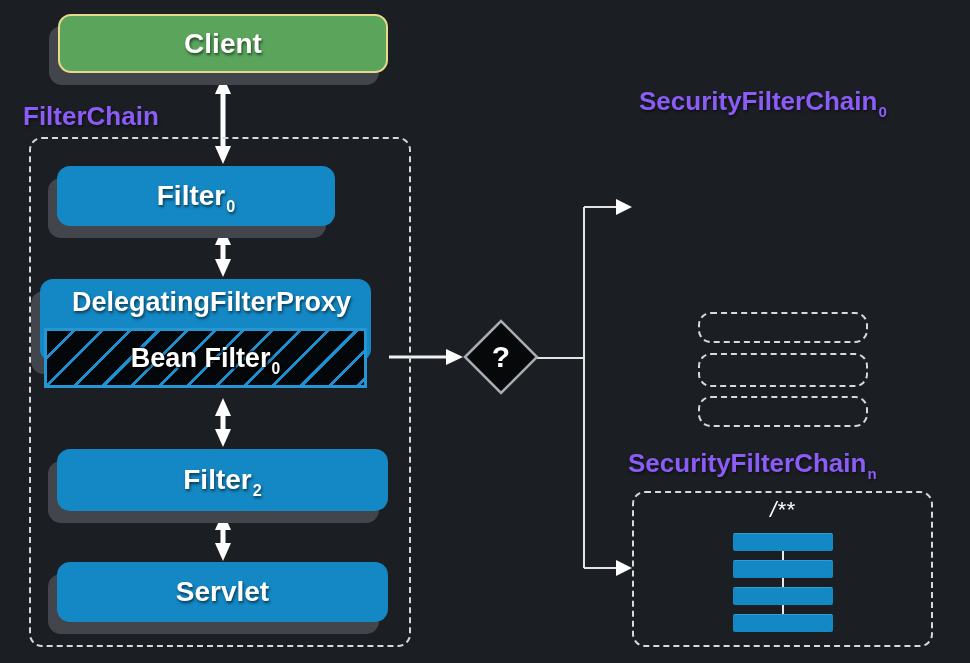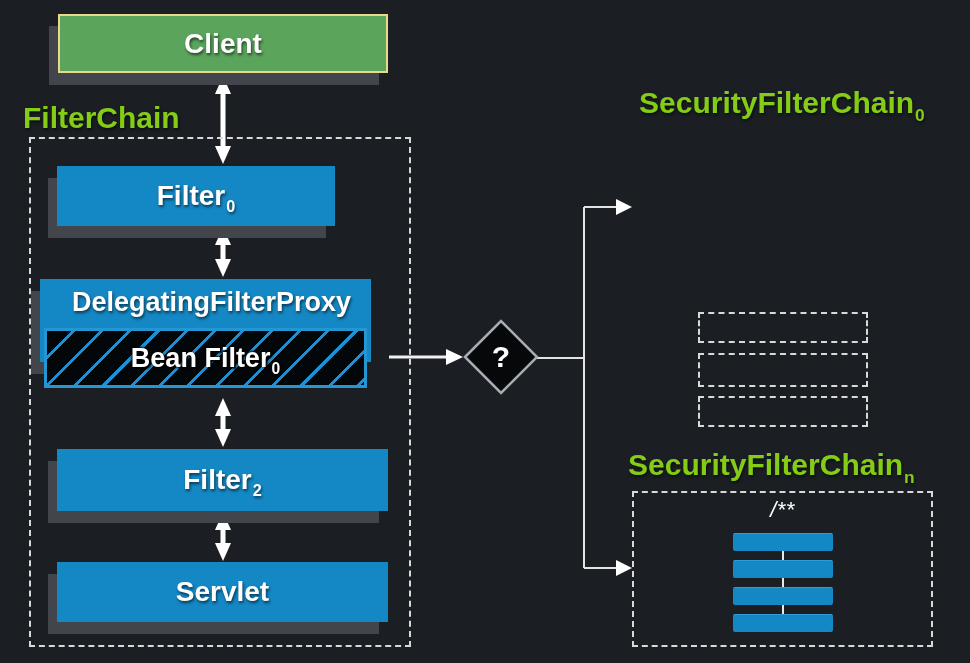--- a/index.html
+++ b/index.html
@@ -2,36 +2,36 @@
 <html><head>
 <meta charset="utf-8">
 <style>
   html,body { margin:0; padding:0; background:#1b1f24; }
   .canvas {
     position:relative; width:970px; height:663px;
     background:#1b1f24; overflow:hidden;
     font-family:"Liberation Sans", sans-serif;
     color:#ffffff;
   }
-  .abs { position:absolute; box-sizing:border-box; }
+  .abs { position:absolute; box-sizing:border-box;border-radius:13px; }
   .box {
     display:flex; align-items:center; justify-content:center;
     font-weight:bold; color:#fff;
   }
   .shadowed { box-shadow:-9px 12px 0 0 #42464c; }
   .blue  { background:#1488c4; }
   .client-box {
     background:#5aa55b; border:2px solid #e8d98c;
     font-size:28px;
   }
   .box-label { text-shadow:1px 2px 3px rgba(0,0,0,.6); white-space:nowrap; }
   .fs28 { font-size:28px; }
   sub.idx { font-size:0.58em; line-height:0; vertical-align:-0.45em; margin-left:1px; }
   .section-label {
-    font-weight:bold; font-size:30px; color:#84cc16;
+    font-weight:bold; font-size:26px; color:#8b5cf6;
     text-shadow:1px 2px 3px rgba(0,0,0,.55); white-space:nowrap;
   }
   .dashed { border:2px dashed #d9d9d9; }
   .dfp { flex-direction:column; justify-content:flex-start; }
   .dfp-title { height:47px; display:flex; align-items:center; font-size:27px; }
   .bean {
     position:absolute; left:4px; top:49px; width:323px; height:60px;
     box-sizing:border-box; border:3px solid #2496d3;
     background-color:#04070a;
     background-image:repeating-linear-gradient(135deg, transparent 0 17px, #1e90d2 17px 20px);

